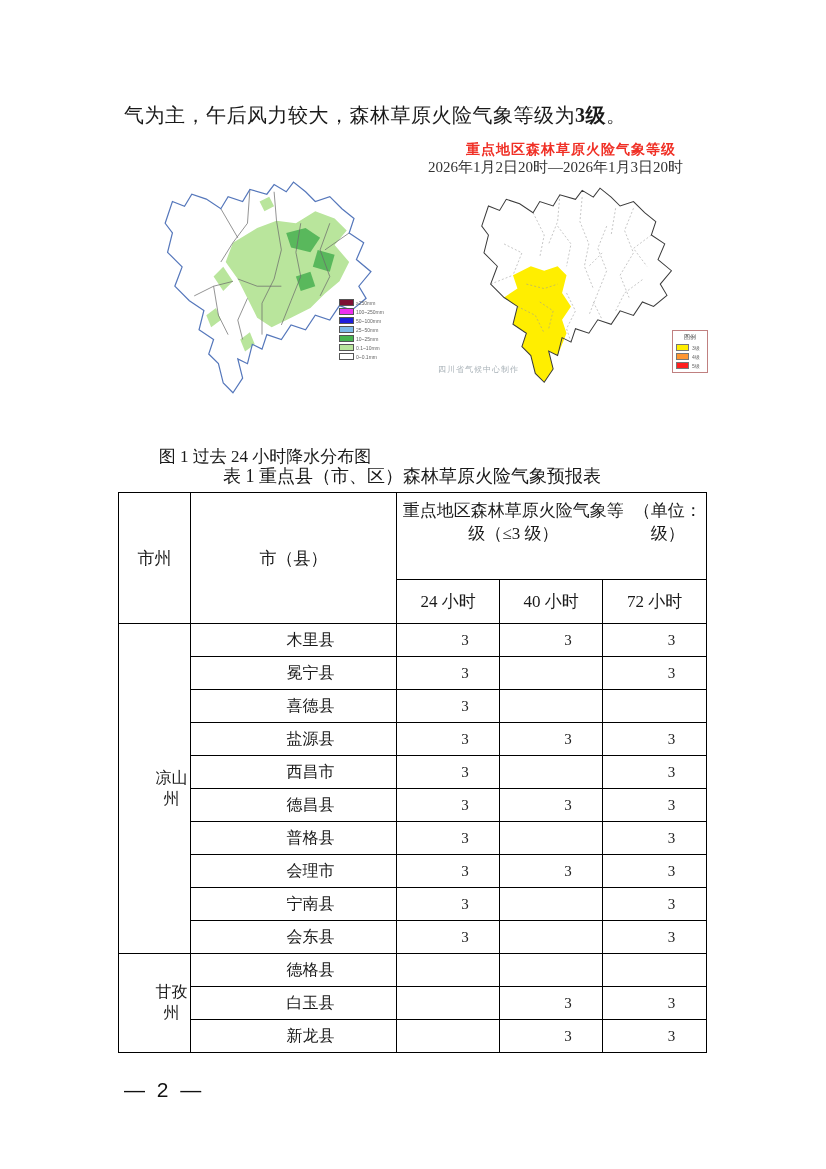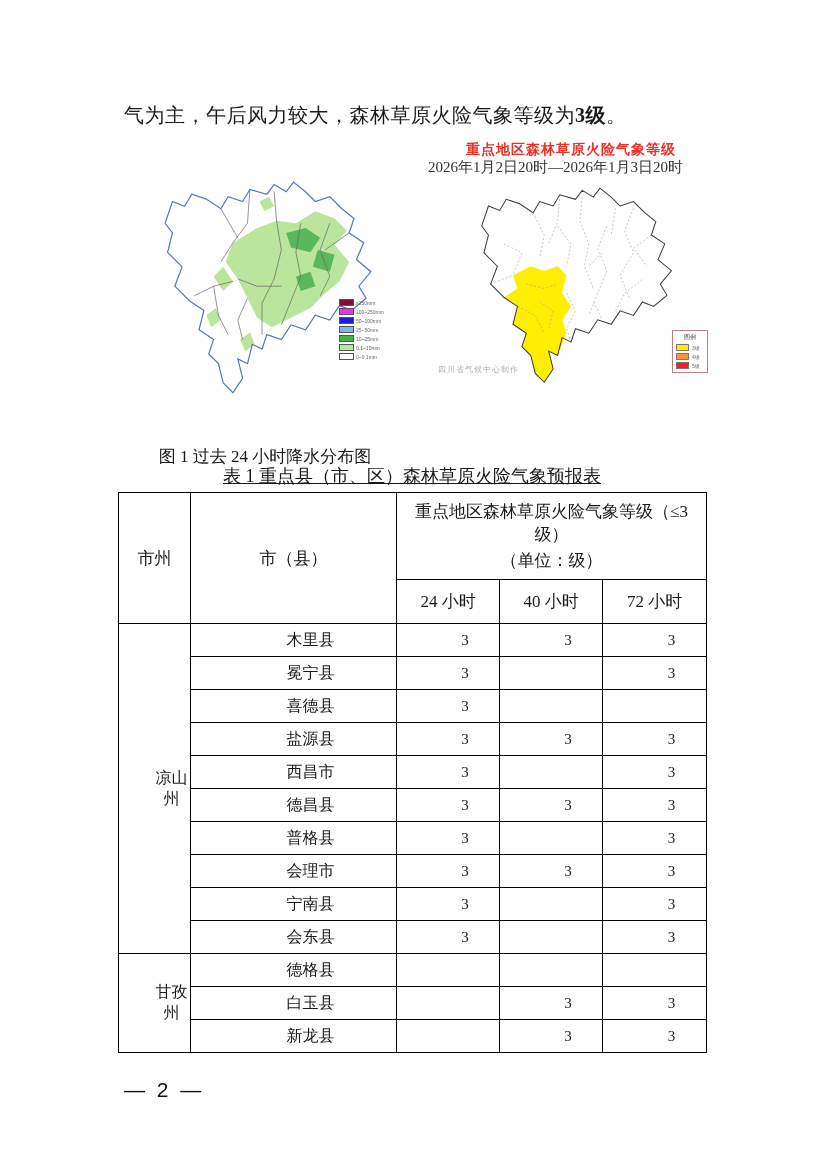--- a/index.html
+++ b/index.html
@@ -41,31 +41,31 @@
   .legend2 .lrow { display:flex; align-items:center; height:9px; }
   .legend2 .sw { width:13px; height:7px; border:0.5px solid #777; margin-right:3px; flex:none; }
   .legend2 .lbl { font-size:5px; color:#666; white-space:nowrap; }
   .credit { position:absolute; left:10px; bottom:14px; font-size:8px; color:#a9b2b8; letter-spacing:1px; }
 
   .cap { position:absolute; font-size:17px; color:#1a1a1a; text-align:center;margin-top:37px; }
   .cap1 { left:125px; top:408px; width:280px; }
   .cap2 { left:420px; top:408px; width:292px; }
 
   
-  .tbl-title { position:absolute; left:118px; top:464px; width:588px; text-align:center; font-size:18px;text-decoration:underline; }
+  .tbl-title { position:absolute; left:118px; top:464px; width:588px; text-align:center; font-size:18px; }
   table.fire {
     position:absolute; left:118px; top:492px; width:589px;
     border-collapse:collapse; table-layout:fixed;
   }
   table.fire th, table.fire td {
     border:1px solid #000; font-weight:normal; text-align:center;
     vertical-align:middle; font-size:17px; padding:0;
   }
   th.group-hd { height:86px; }
-  .group-hd-inner { display:flex; flex-direction:column; justify-content:space-around; height:86px; padding:6px 0; }
+  .group-hd-inner { display:flex; flex-direction:row; justify-content:space-around; height:86px; padding:6px 0; }
   tr.subhead th { height:44px; }
   table.fire tbody td { height:33px; font-size:16px;padding-left:34px; }
   table.fire tbody td.val { font-size:15px; color:#222; }
 
   .pagenum { position:absolute; left:124px; top:1078px; font-size:21px; letter-spacing:3px;
              font-family:"Liberation Sans","DejaVu Sans",sans-serif; color:#111; }
 </style>
 </head>
 <body>
 

